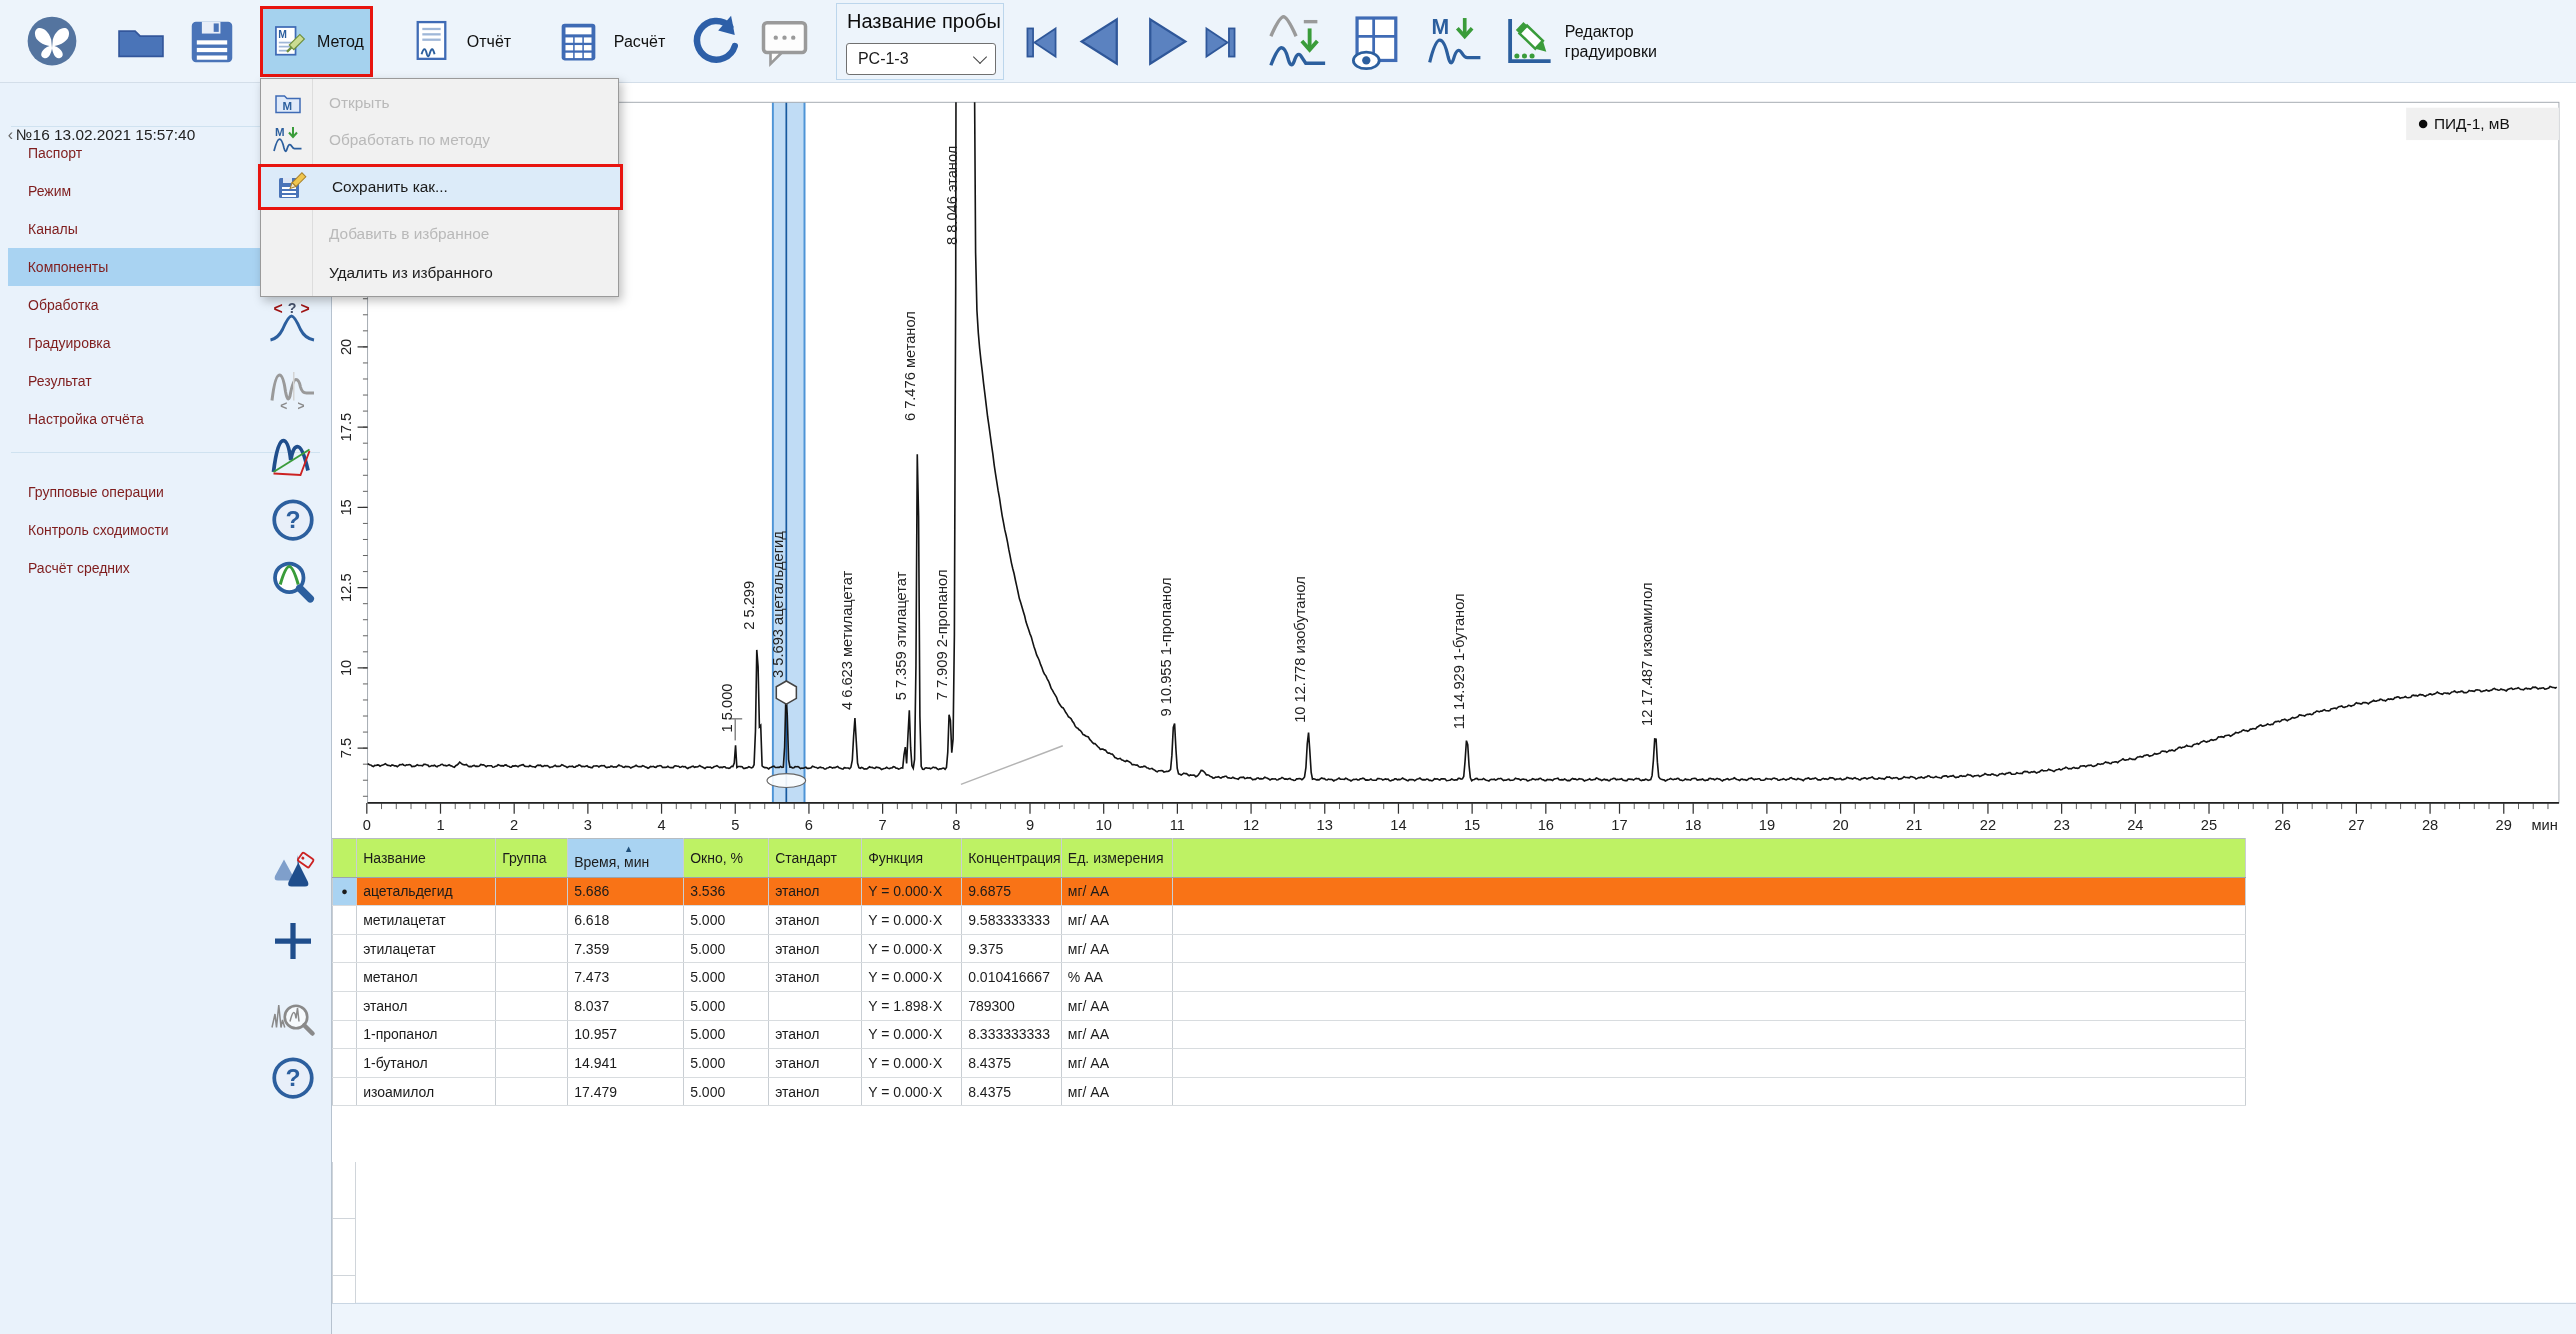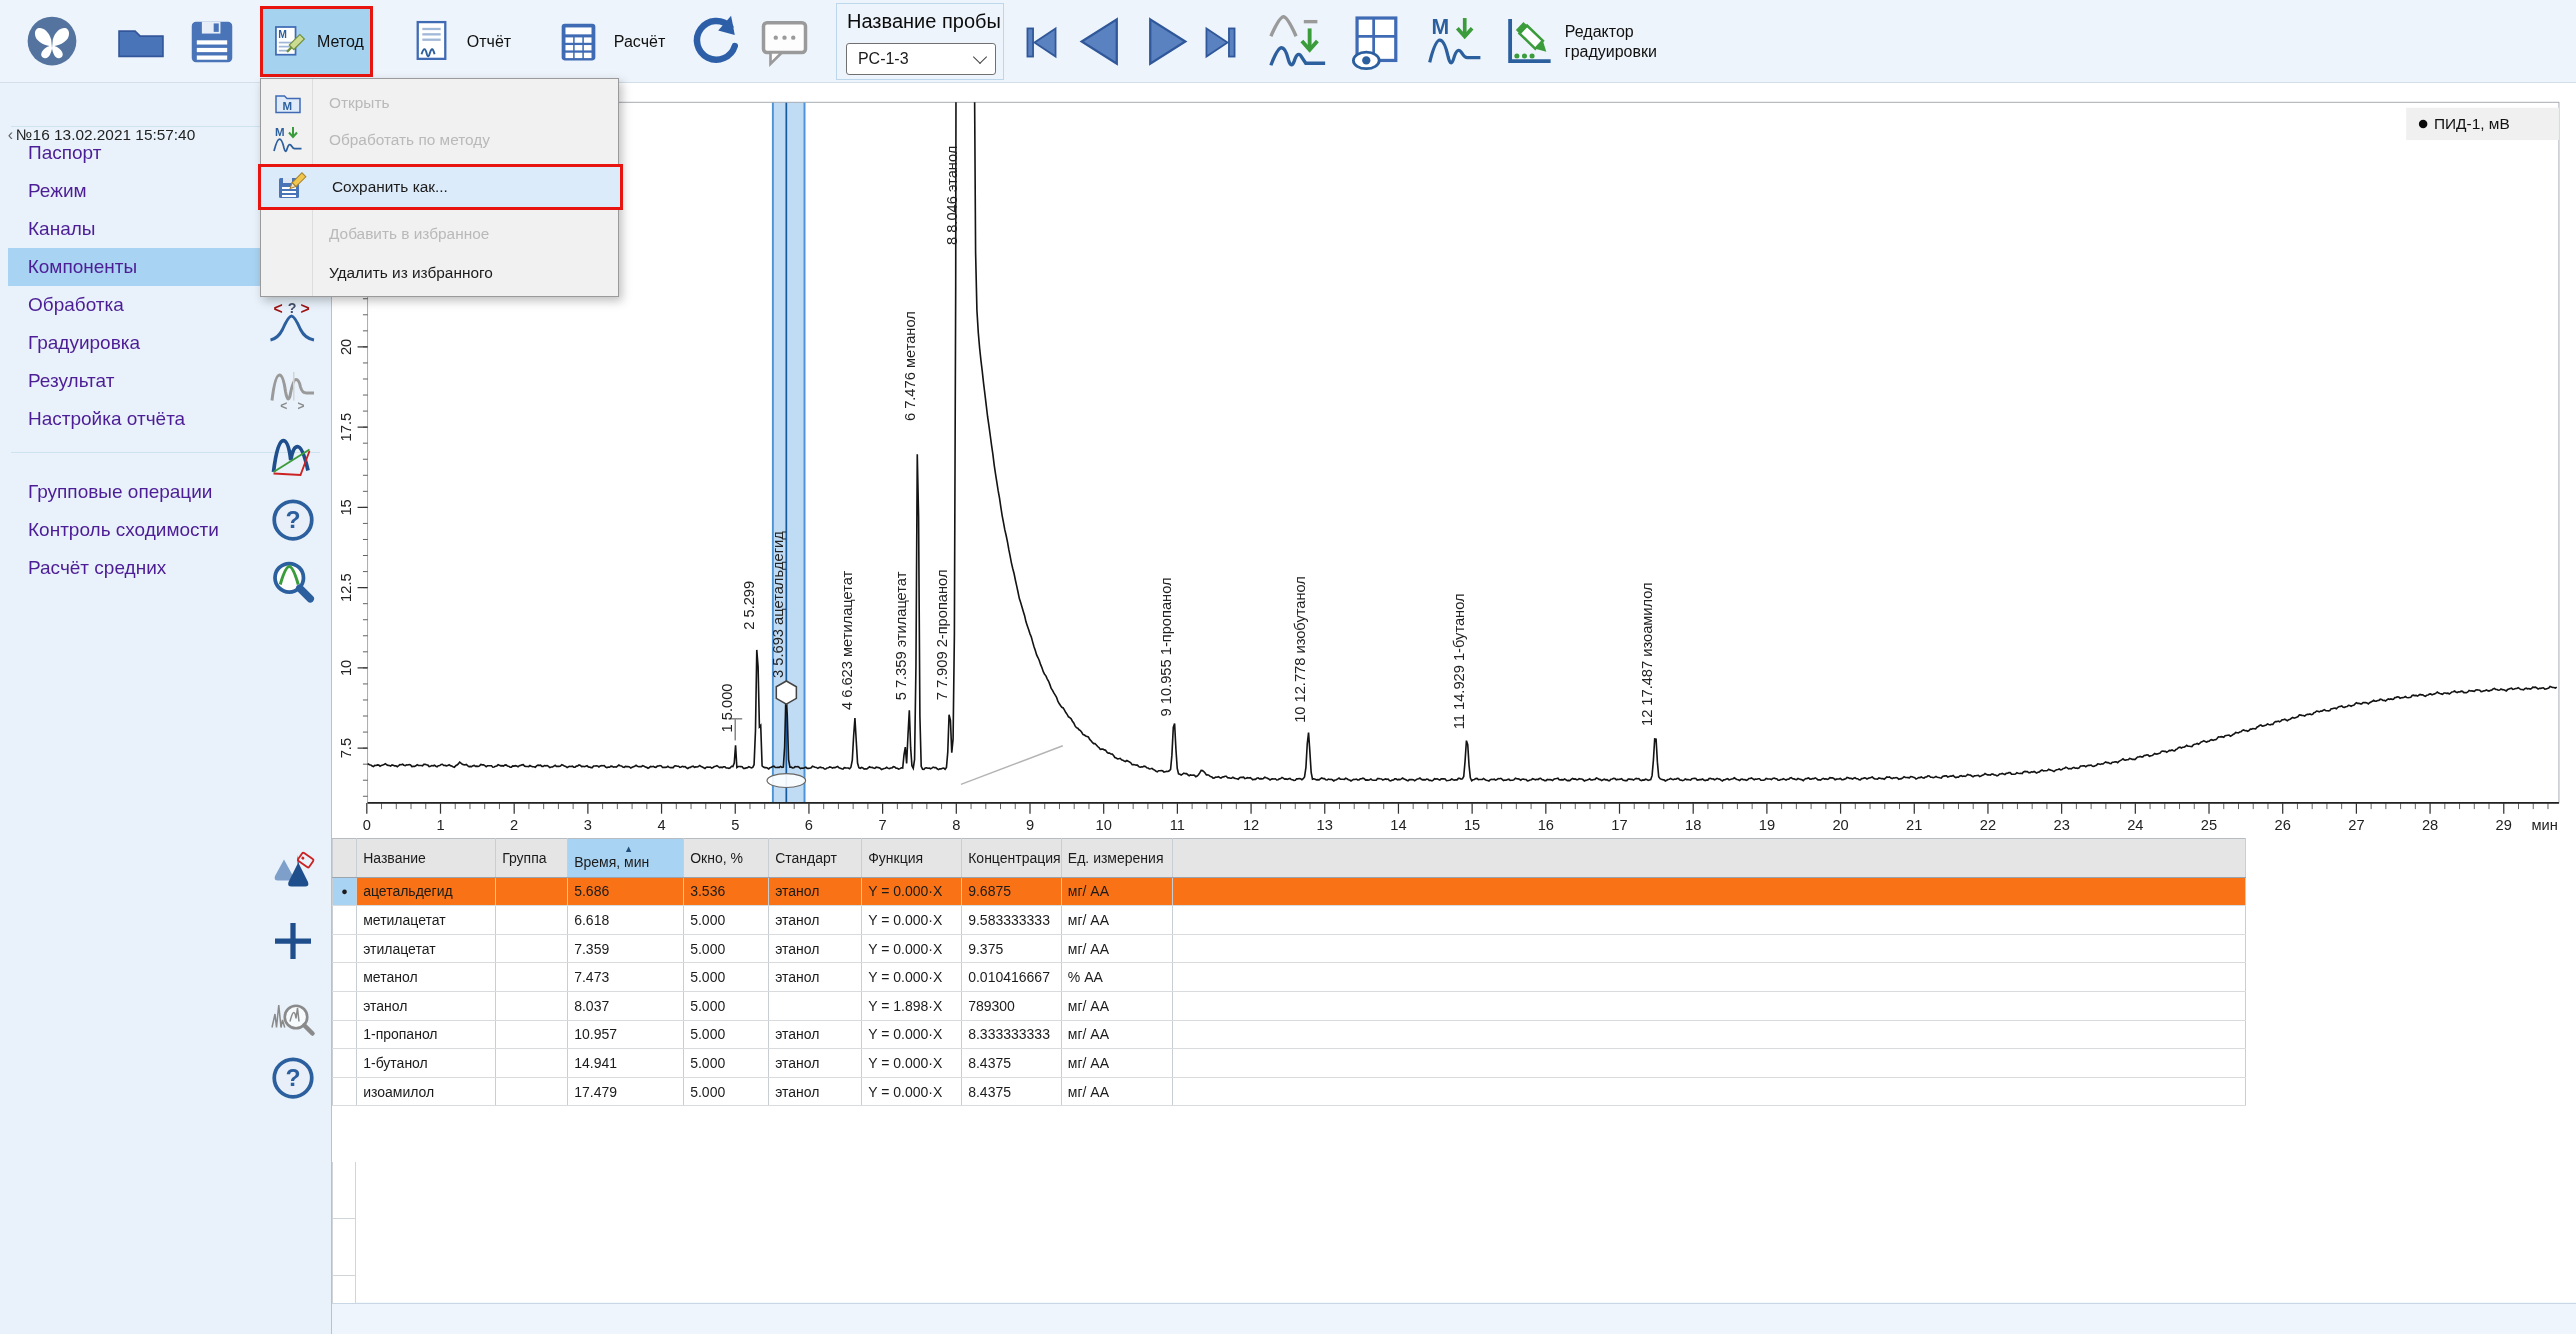--- a/index.html
+++ b/index.html
@@ -37,35 +37,35 @@
   #btn-calib .two { font-size:16px; line-height:20px; color:#111; }
 
   
   #sidebar { position:absolute; left:0; top:83px; width:331px; height:1251px; background:#e9f2fb; }
   #sb-header { position:absolute; left:7.7px; top:14px; font-size:15.4px; color:#222; white-space:nowrap;margin-top:29px; }
   #sb-header .bk { color:#666; margin-right:3.1px; font-size:16px; }
   .sb-divider { position:absolute; left:10.8px; width:309px; height:0; border-top:1.5px solid #cfe2f0; }
   #sb-div1 { top:43px; } #sb-div2 { top:369px; }
   #sb-list  { position:absolute; left:0; top:51px;  width:331px; }
   #sb-list2 { position:absolute; left:0; top:390px; width:331px; }
-  .sb-item { height:38px; line-height:38px; font-size:19px; color:#4c1d95; padding-left:28px; margin-right:59px; }
+  .sb-item { height:38px; line-height:38px; font-size:14px; color:#7f1d1d; padding-left:28px; margin-right:59px; }
   .sb-item.sel { background:#a9d3f2; margin-left:7.7px; padding-left:20px; }
 
   
   .side-ic { position:absolute; width:48px; height:48px; left:269px; }
 
   
   #chart-panel { position:absolute; left:332px; top:83px; width:2244px; height:750px; background:#fff; }
   #vsep { position:absolute; left:331px; top:83px; width:0.8px; height:1251px; background:#b6c2cf; }
 
   
   #table-panel { position:absolute; left:332px; top:833px; width:2244px; height:469px; background:#fff; }
   #comp-table { border-collapse:collapse; table-layout:fixed; margin-top:4.6px; font-size:14px; }
   #comp-table th, #comp-table td { border:0.8px solid #c9ced3; border-top:0.8px solid #d8dcdf; border-bottom:0.8px solid #d8dcdf; padding:0 0 0 6.2px; text-align:left; font-weight:400; white-space:nowrap; overflow:hidden; height:28.6px; }
-  #comp-table thead th { height:39px; background:#e5e5e5; border-bottom:1.5px solid #9aa4ae; border-top:0.8px solid #b6bcc2; }
+  #comp-table thead th { height:39px; background:#bef264; border-bottom:1.5px solid #9aa4ae; border-top:0.8px solid #b6bcc2; }
   #comp-table thead th.sorted { background:#a9d3f2; }
   #comp-table thead th .sort { display:block; text-align:center; font-size:9.3px; line-height:8.5px; color:#1f4e79; }
   #comp-table td.selcol { padding:0; text-align:center; font-size:10.8px; }
   #comp-table tr.sel td { background:#f97316; }
   #comp-table tr.sel td.selcol { background:#a9d3f2; }
   .ghost-cell { position:absolute; left:0; width:24px; height:28.6px; border:0.8px solid #d0d5da; border-top:none; background:#fff; }
 
   #bottom-strip { position:absolute; left:332px; top:1303px; width:2244px; height:32px; background:#eef5fc; border-top:0.8px solid #c9d6e3; }
 
   

